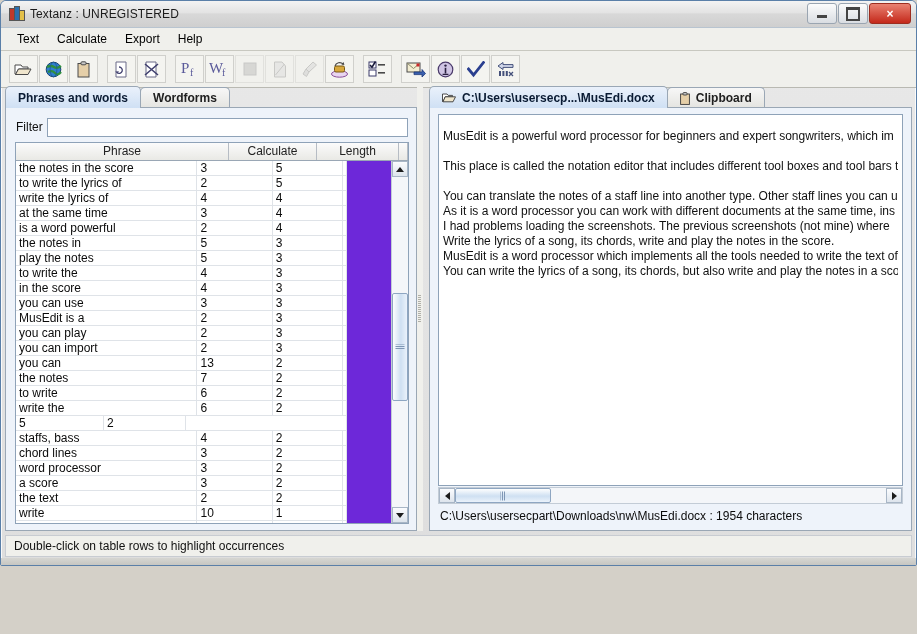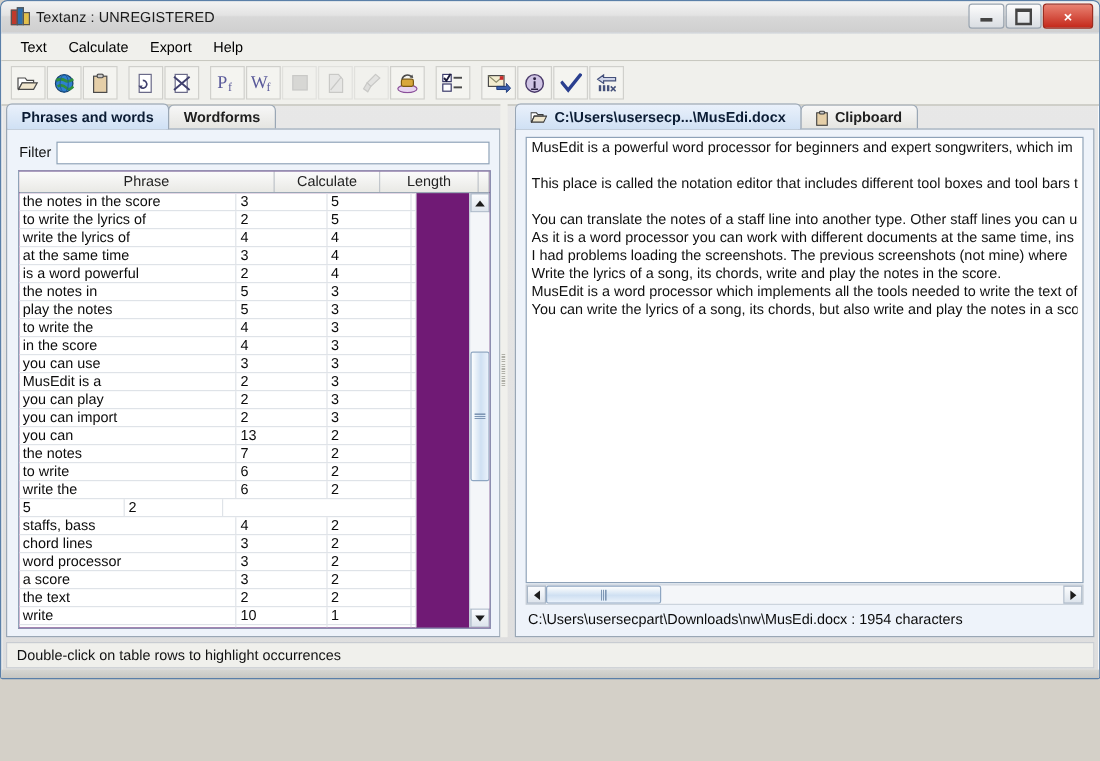--- a/index.html
+++ b/index.html
@@ -115,21 +115,21 @@
   .filter-label{font-size:12px;color:#101010;margin-right:4px;}
   .filter-input{
     flex:1;height:19px;background:#fff;border:1px solid #8ea2b8;
     box-sizing:border-box;font-size:12px;padding:1px 3px;outline:none;
     font-family:"Liberation Sans",sans-serif;
   }
 
   
   .table-wrap{
     position:absolute;left:9px;right:7px;top:34px;bottom:6px;
-    border:1px solid #8ea2b8;background:#701a75;box-sizing:border-box;
+    border:1px solid #8ea2b8;background:#6d28d9;box-sizing:border-box;
     display:flex;flex-direction:column;overflow:hidden;
   }
   .thead{
     display:flex;height:17px;flex:0 0 auto;
     background:linear-gradient(#fbfbfb,#e8e8e4);
     border-bottom:1px solid #9aa7b5;
   }
   .th{
     font-size:12px;color:#222;text-align:center;line-height:16px;
     border-right:1px solid #b6bcc4;box-sizing:border-box;
@@ -177,21 +177,21 @@
   .tri-left{border-top:4px solid transparent;border-bottom:4px solid transparent;border-right:5px solid #1c1c1c;}
   .tri-right{border-top:4px solid transparent;border-bottom:4px solid transparent;border-left:5px solid #1c1c1c;}
 
   
   .doc-wrap{
     position:absolute;left:8px;right:8px;top:6px;bottom:44px;
     border:1px solid #8ea2b8;background:#fff;box-sizing:border-box;
     overflow:hidden;
   }
   .doc-text{
-    padding:1px 4px;font-size:12px;color:#101010;line-height:15px;
+    padding:14px 4px;font-size:12px;color:#101010;line-height:15px;
     white-space:pre;overflow:hidden;
   }
   .doc-text p{margin:0;white-space:pre;overflow:hidden;}
   .doc-text .blank{height:15px;}
   .hscroll{
     position:absolute;left:8px;right:8px;bottom:26px;height:17px;
     display:flex;background:#f2f4f7;border:1px solid #c3ccd6;box-sizing:border-box;
   }
   .hs-arrow{
     width:16px;flex:0 0 auto;border:1px solid #a8b6c6;box-sizing:border-box;

